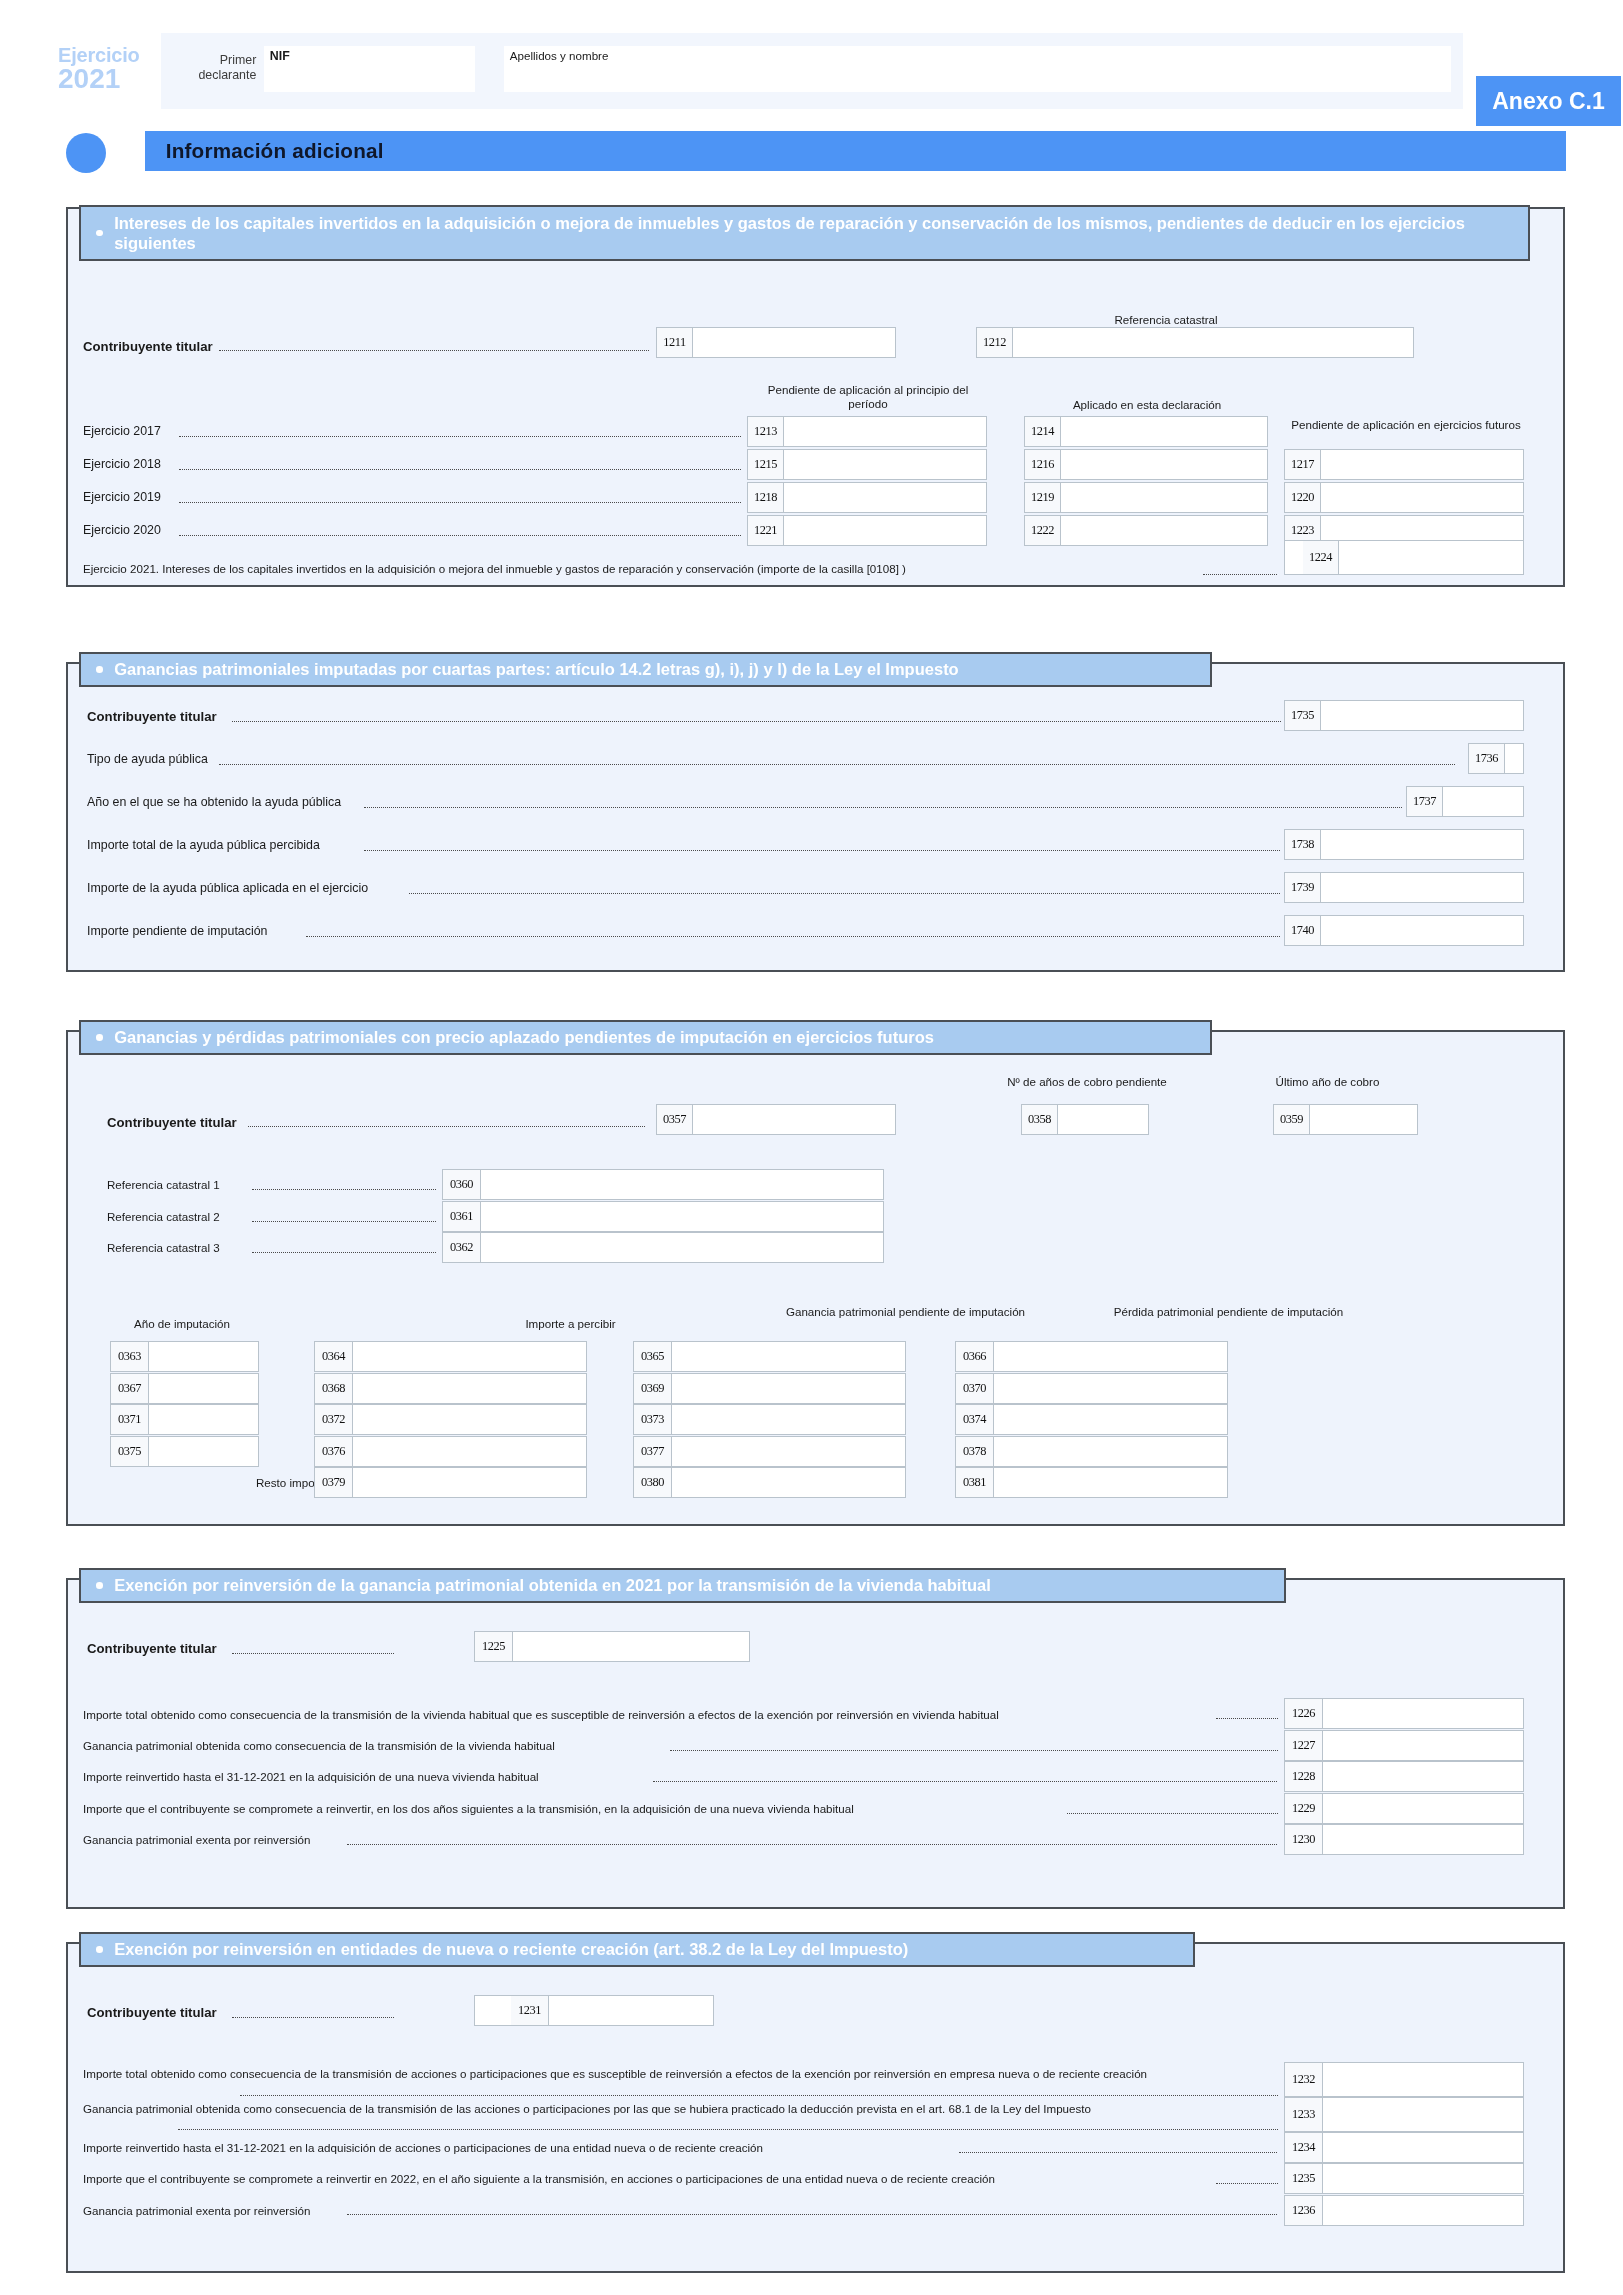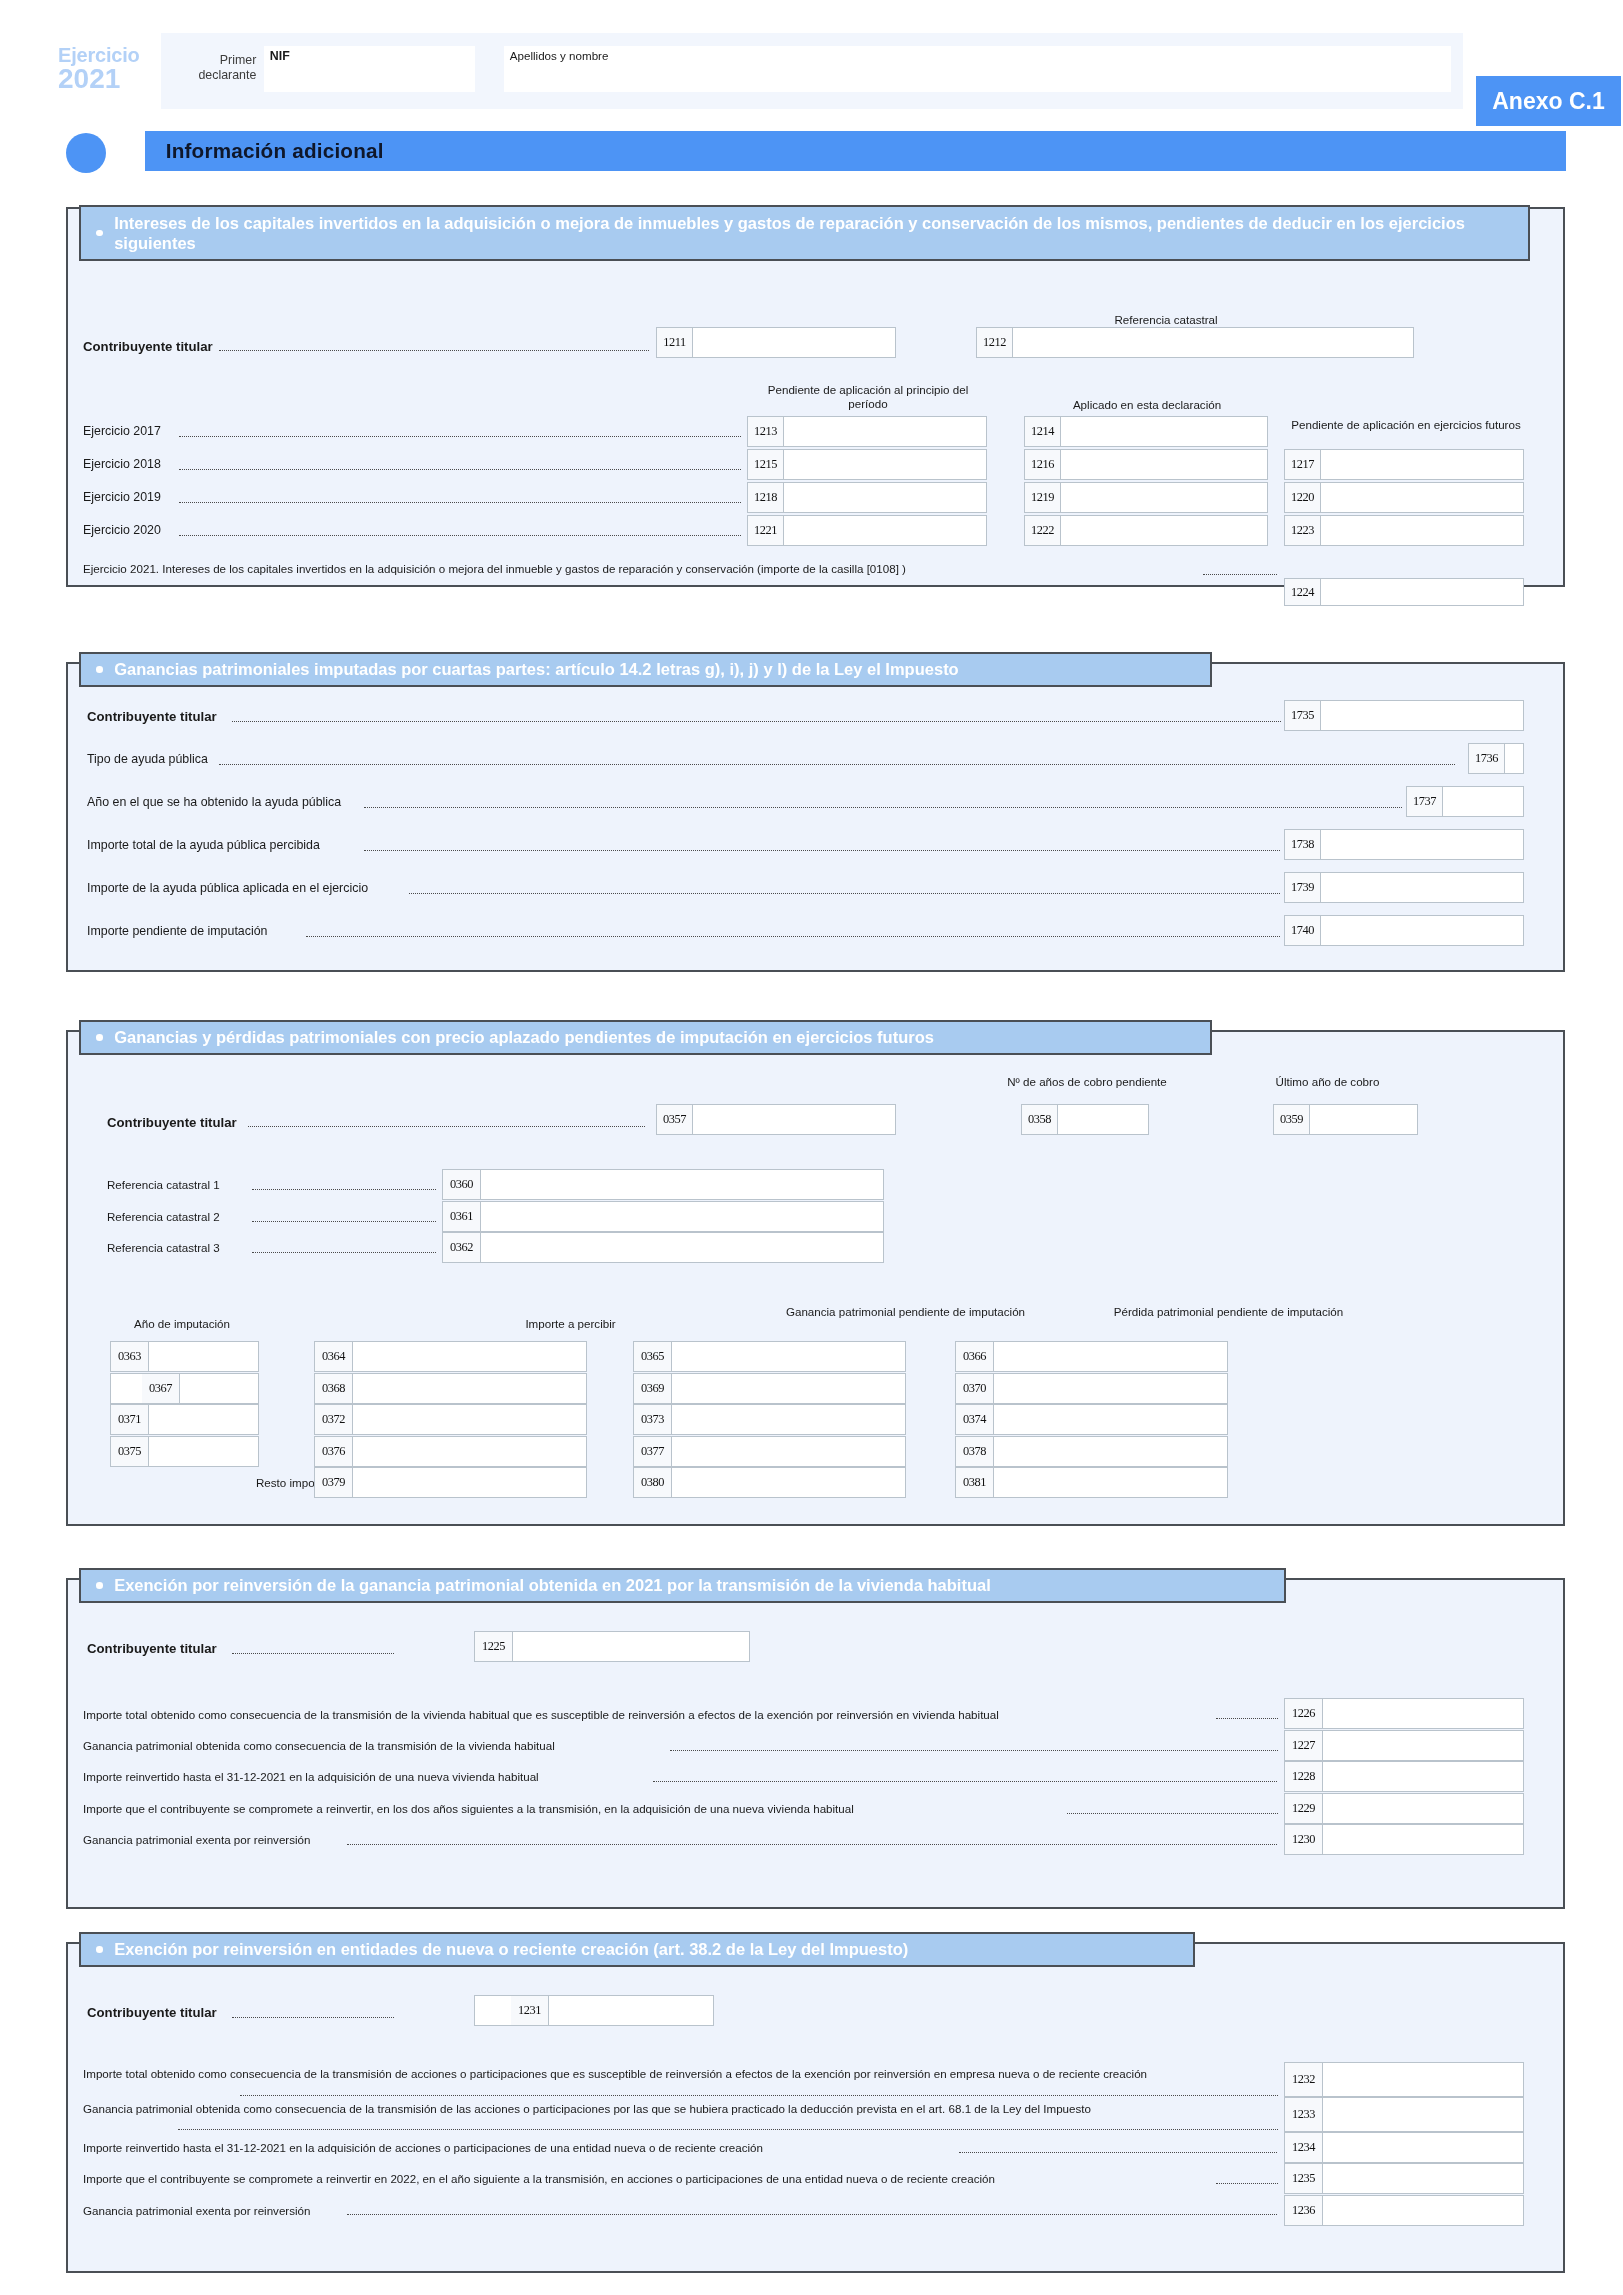--- a/index.html
+++ b/index.html
@@ -191,21 +191,21 @@
     <div class="code" style="width:35px;">1222</div>
     <div class="entry"></div>
   </div>
   <div class="fb" style="left:1284px;top:515px;width:240px;height:31px;">
     <div class="code" style="width:35px;">1223</div>
     <div class="entry"></div>
   </div>
 
   <div class="lbl" style="left:83px;top:562px;font-size:11.6px;">Ejercicio 2021. Intereses de los capitales invertidos en la adquisición o mejora del inmueble y gastos de reparación y conservación  (importe de la casilla [0108] )</div>
   <div class="dots" style="left:1203px;top:574px;width:74px;"></div>
-  <div class="fb" style="left:1284px;top:578px;width:240px;height:28px;">
+  <div class="fb" style="left:1284px;top:540px;width:240px;height:35px;padding-left:18px;">
     <div class="code" style="width:35px;">1224</div>
     <div class="entry"></div>
   </div>
 
   <div class="section" style="left:66px;top:662px;width:1499px;height:310px;"></div>
   <div class="sechead" style="left:79px;top:652px;width:1133px;height:35px;">
     <div class="bullet"></div>
     <div class="stext">Ganancias patrimoniales imputadas por cuartas partes: artículo 14.2 letras g), i), j) y l) de la Ley el Impuesto</div>
   </div>
 
@@ -312,21 +312,21 @@
   <div class="fb" style="left:633px;top:1341px;width:273px;height:31px;">
     <div class="code" style="width:37px;">0365</div>
     <div class="entry"></div>
   </div>
   <div class="fb" style="left:955px;top:1341px;width:273px;height:31px;">
     <div class="code" style="width:37px;">0366</div>
     <div class="entry"></div>
   </div>
 
   <div class="fb" style="left:110px;top:1373px;width:149px;height:31px;">
-    <div class="code" style="width:37px;margin-left:31px;">0367</div>
+    <div class="code" style="width:37px;">0367</div>
     <div class="entry"></div>
   </div>
   <div class="fb" style="left:314px;top:1373px;width:273px;height:31px;">
     <div class="code" style="width:37px;">0368</div>
     <div class="entry"></div>
   </div>
   <div class="fb" style="left:633px;top:1373px;width:273px;height:31px;">
     <div class="code" style="width:37px;">0369</div>
     <div class="entry"></div>
   </div>

